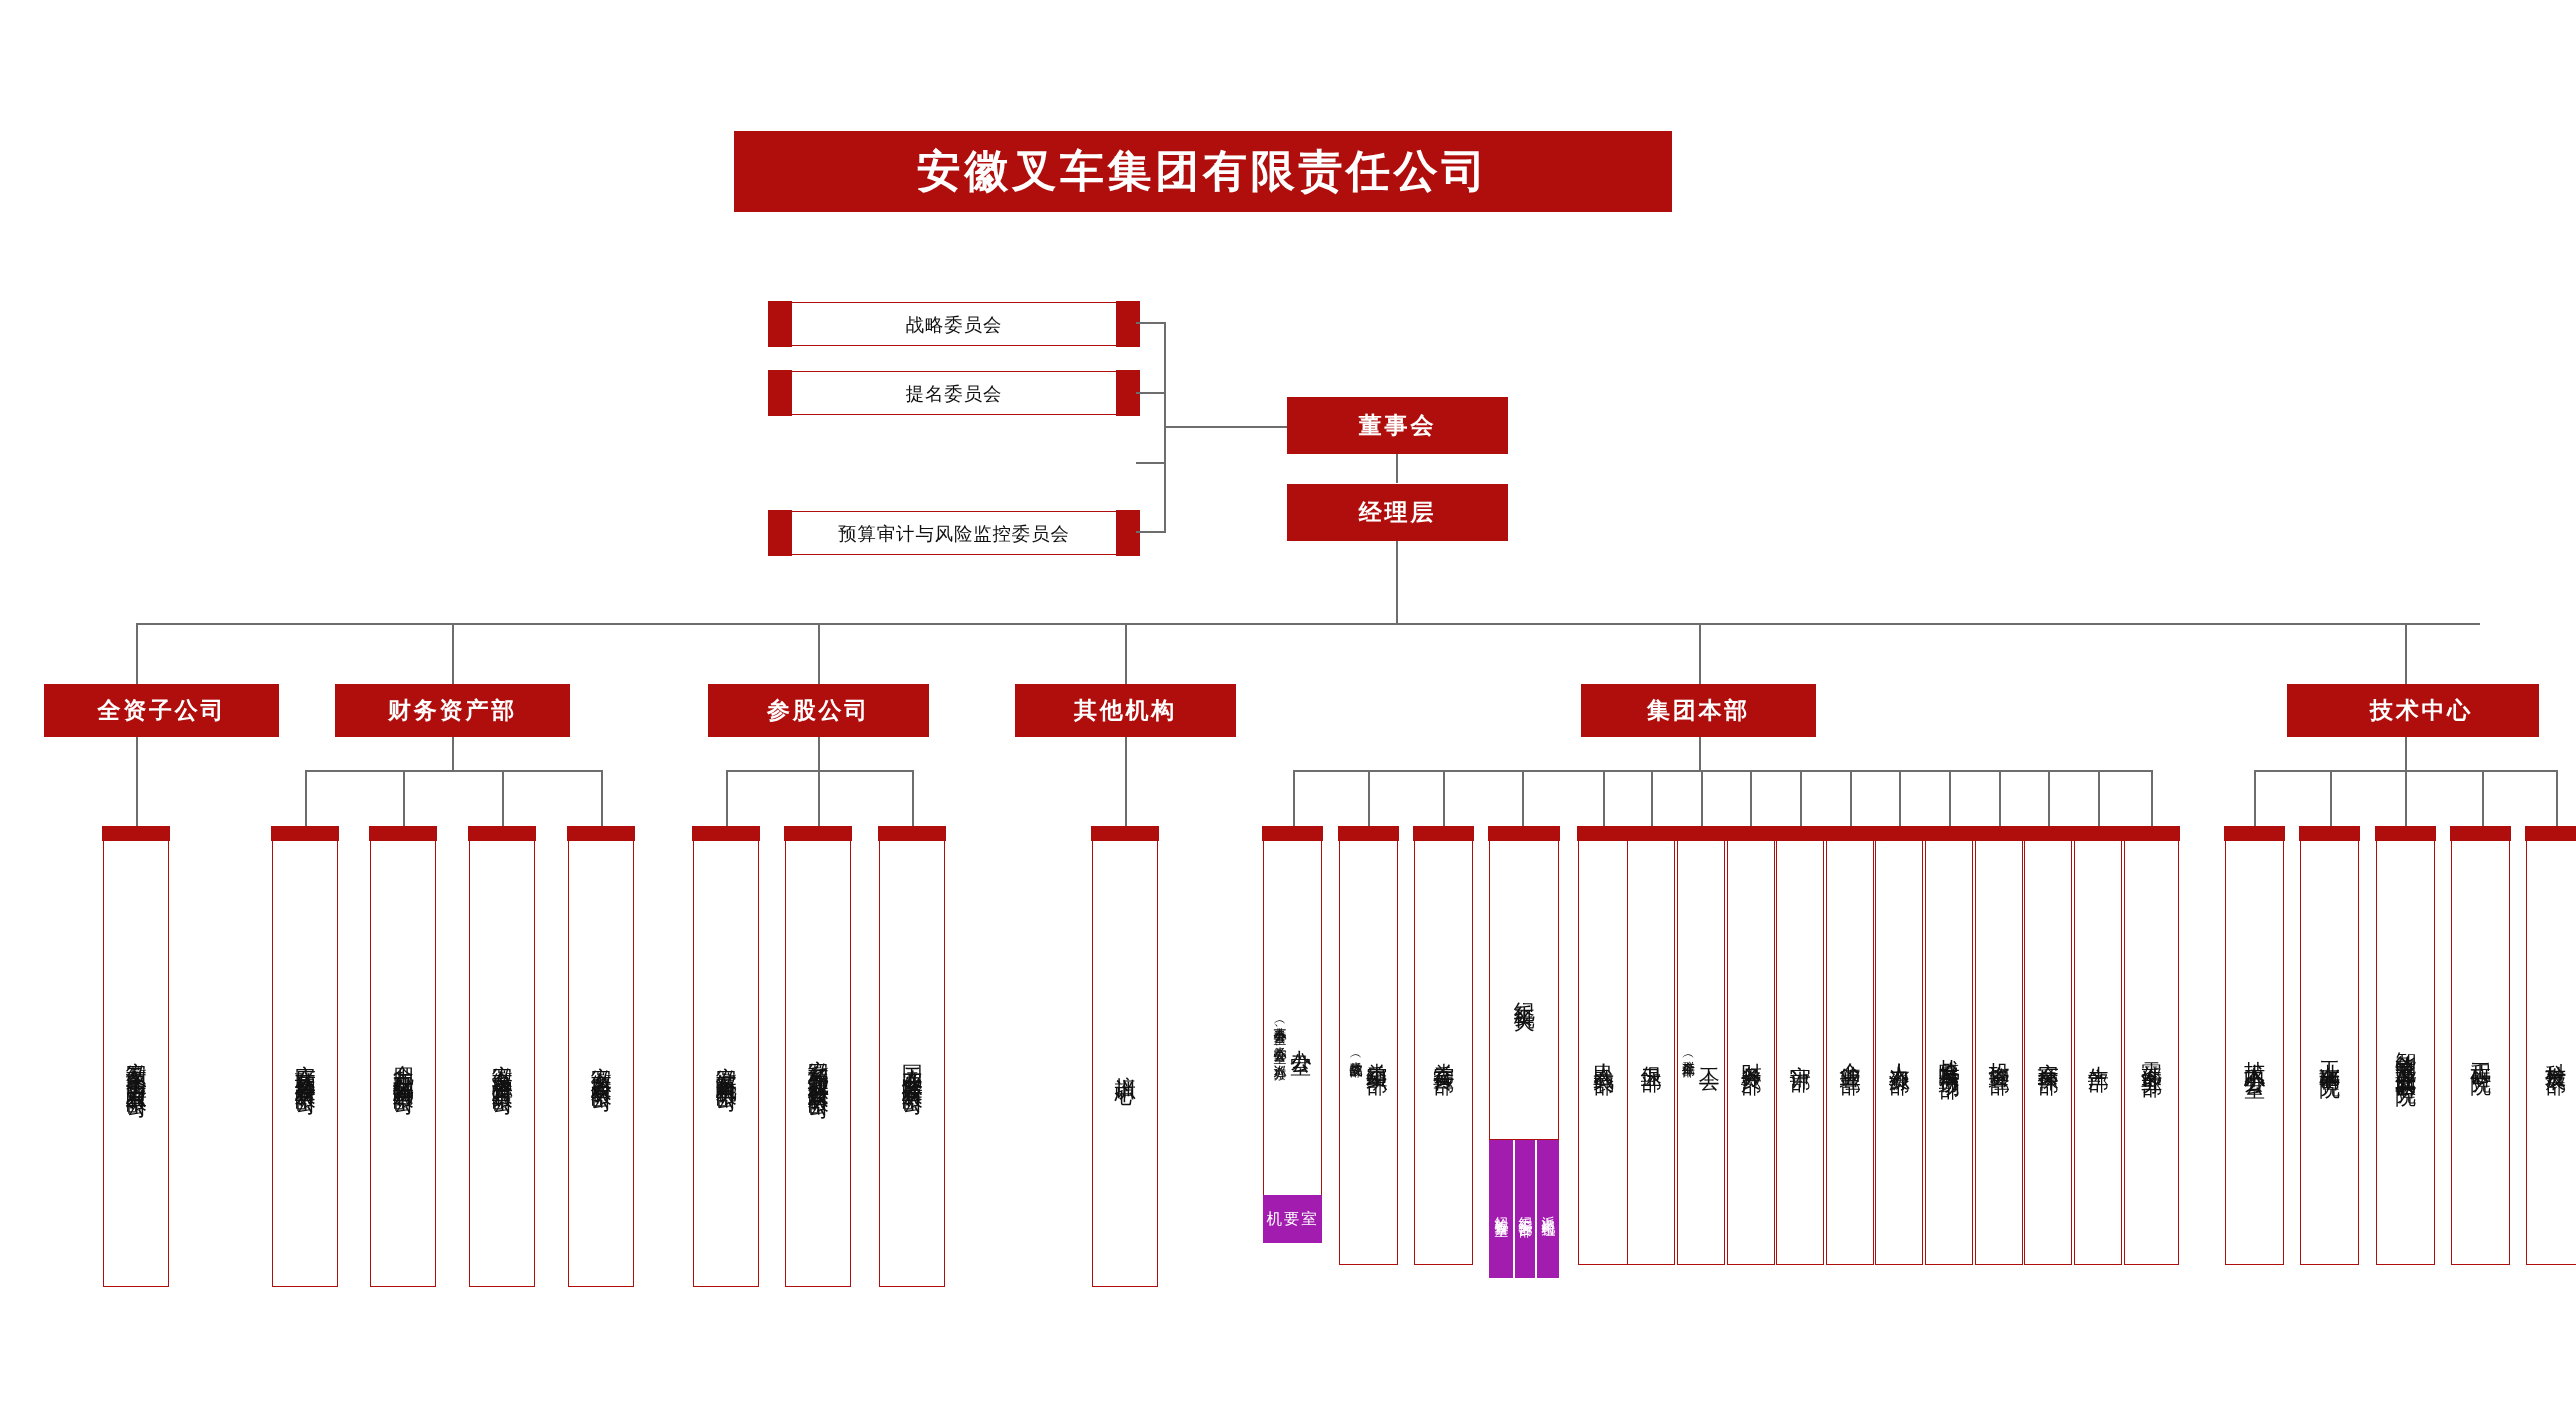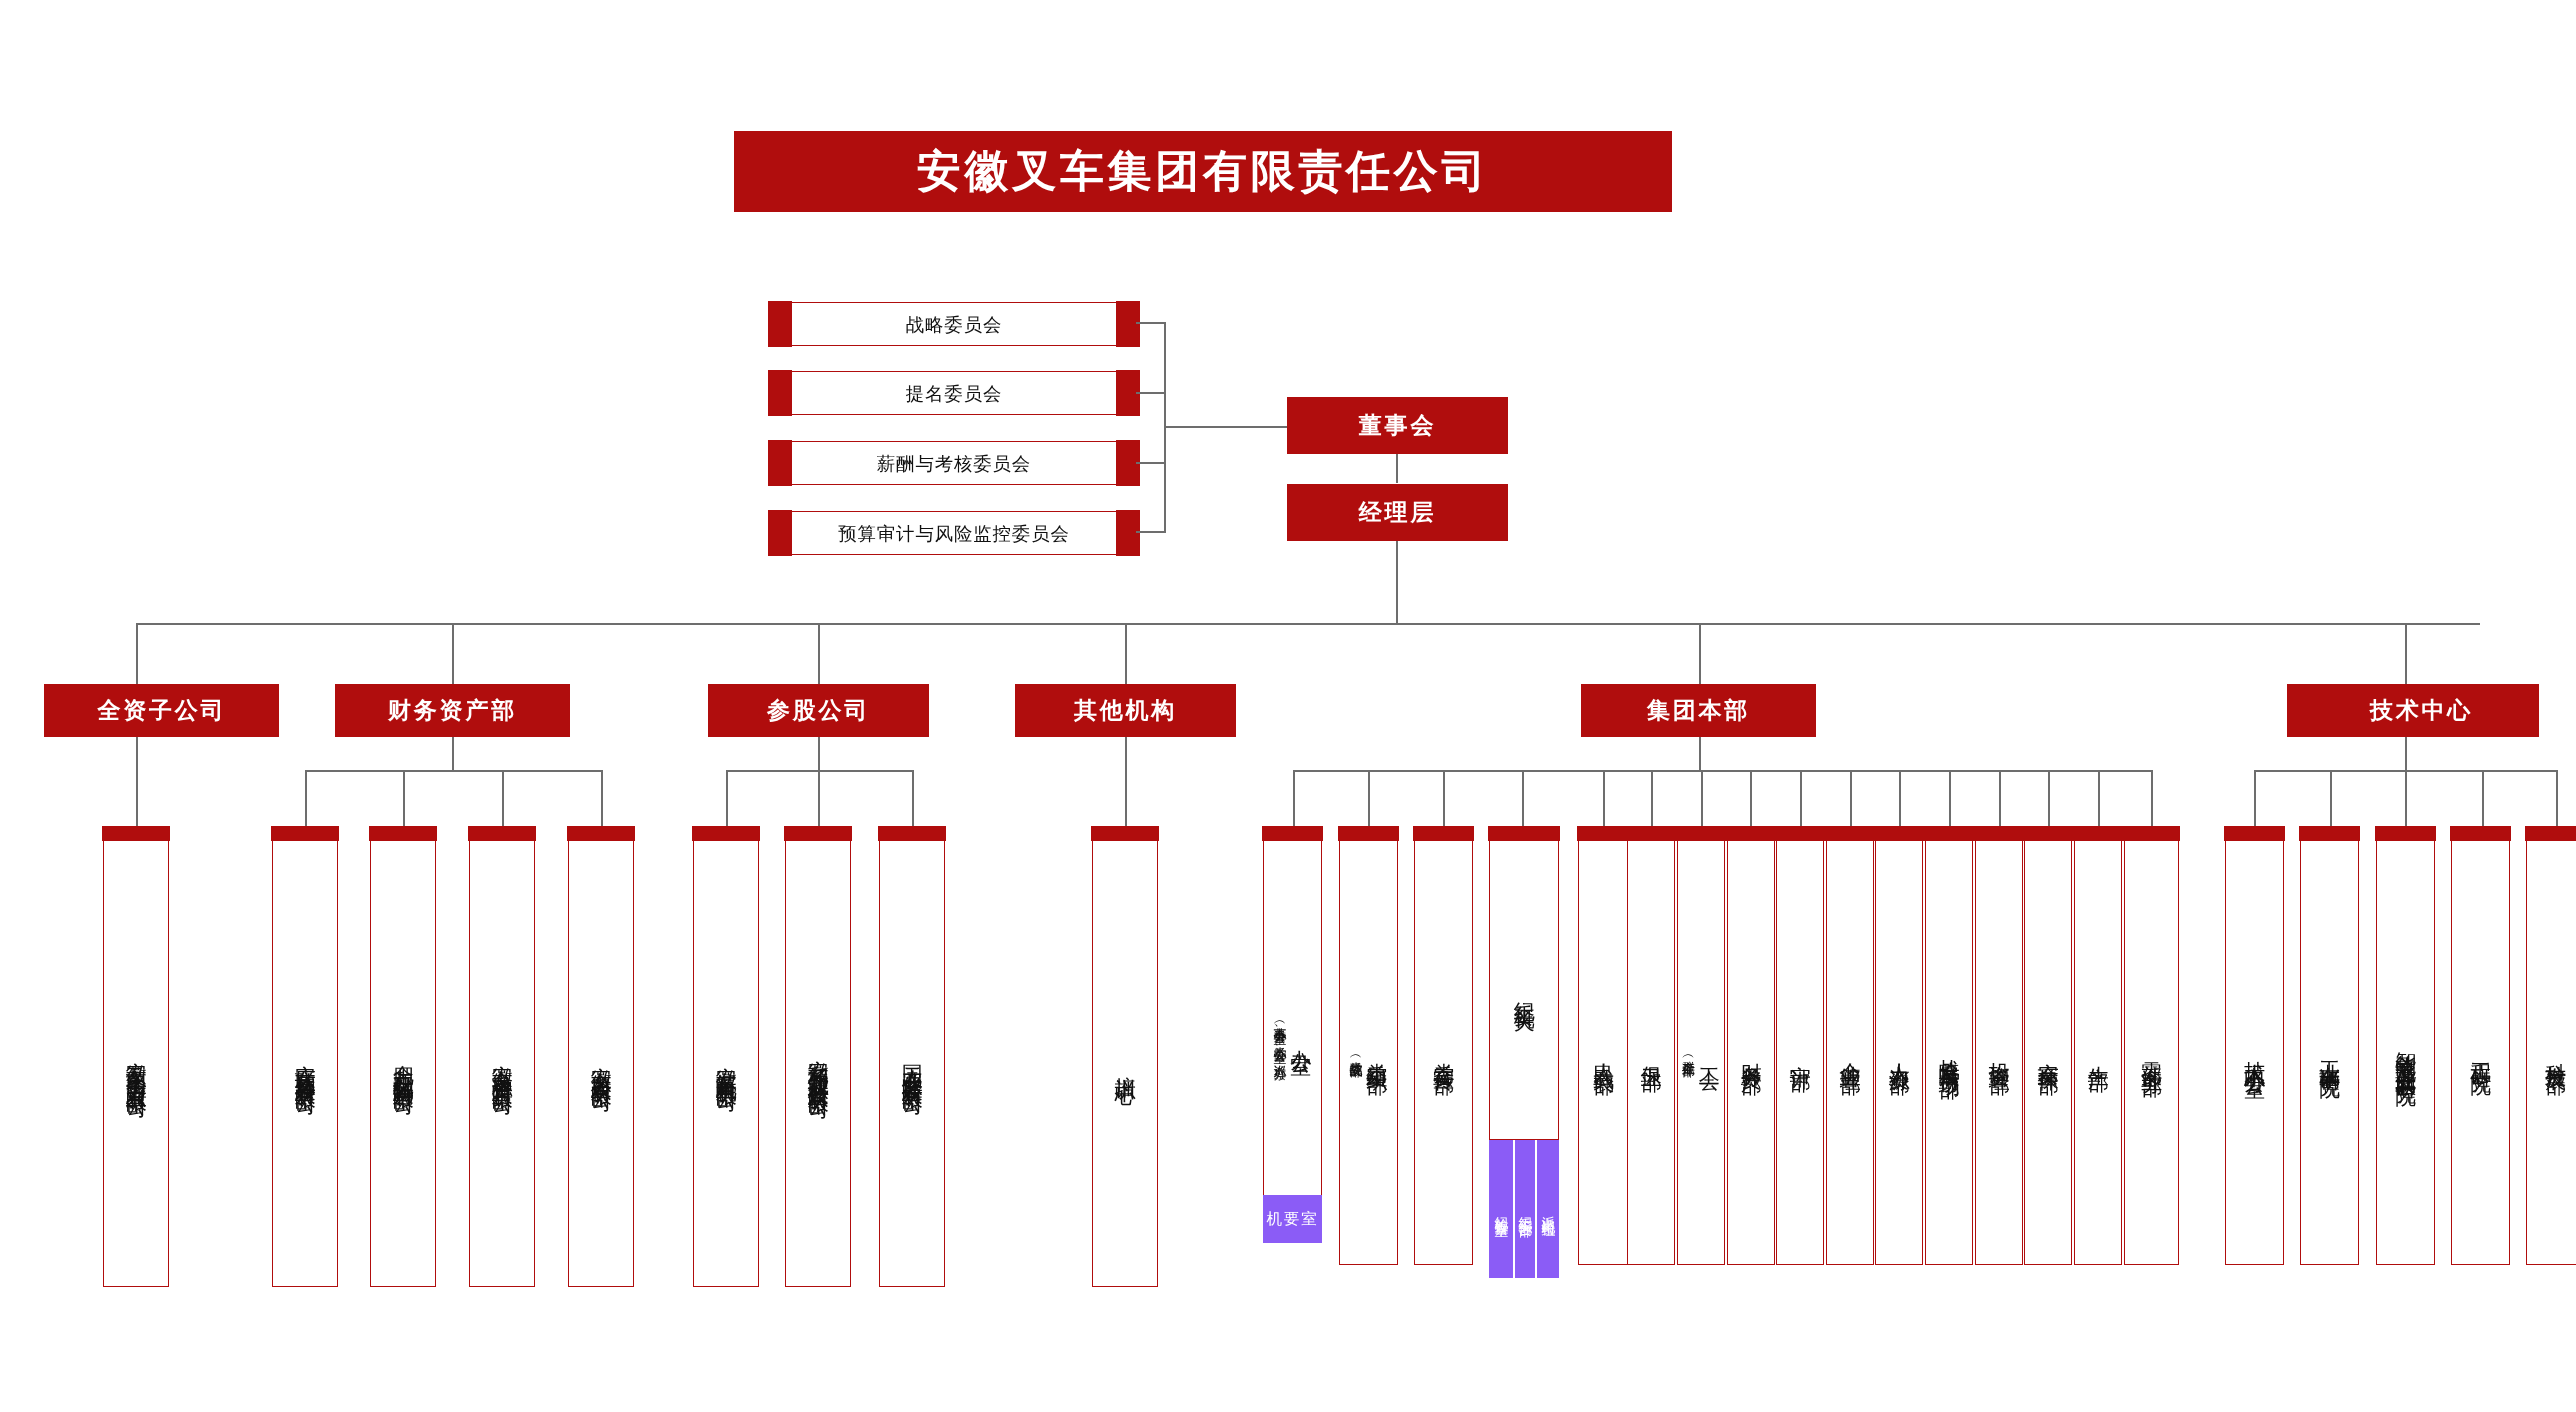--- a/index.html
+++ b/index.html
@@ -35,21 +35,21 @@
     display:flex;align-items:center;justify-content:center;
   }
   .vtext span{
     writing-mode:vertical-rl;text-orientation:upright;
     font-size:21px;line-height:1.25;letter-spacing:2.8px;white-space:nowrap;
   }
   .vtext span.tiny{font-size:13px;letter-spacing:0.9px;}
 
   
   .vchip{
-    position:absolute;background:#8b5cf6;color:#fff;display:flex;
+    position:absolute;background:#a21caf;color:#fff;display:flex;
     align-items:center;justify-content:center;
   }
   .vchip span{writing-mode:vertical-rl;text-orientation:upright;font-size:13.8px;letter-spacing:1.8px;white-space:nowrap;}
   .vchip.horiz span{writing-mode:horizontal-tb;font-size:15.6px;letter-spacing:1.8px;}
 
   
   .ln{position:absolute;background:#6d6d6d;}
   .lnh{height:1.8px;}
   .lnv{width:1.8px;}
 </style>
@@ -64,25 +64,20 @@
 
   <div class="cmte" style="left:769px;top:302px;width:368px;height:42px;">
     <div class="cap l"></div>
     <div class="cap r"></div>
     <span>战略委员会</span>
   </div>
   <div class="cmte" style="left:769px;top:371px;width:368px;height:42px;">
     <div class="cap l"></div>
     <div class="cap r"></div>
     <span>提名委员会</span>
-  </div>
-  <div class="cmte" style="left:769px;top:441px;width:368px;height:42px;">
-    <div class="cap l"></div>
-    <div class="cap r"></div>
-    <span>薪酬与考核委员会</span>
   </div>
   <div class="cmte" style="left:769px;top:511px;width:368px;height:42px;">
     <div class="cap l"></div>
     <div class="cap r"></div>
     <span>预算审计与风险监控委员会</span>
   </div>
 
   <div class="ln lnh" style="left:1136px;top:322px;width:29px;"></div>
   <div class="ln lnh" style="left:1136px;top:392px;width:29px;"></div>
   <div class="ln lnh" style="left:1136px;top:462px;width:29px;"></div>

